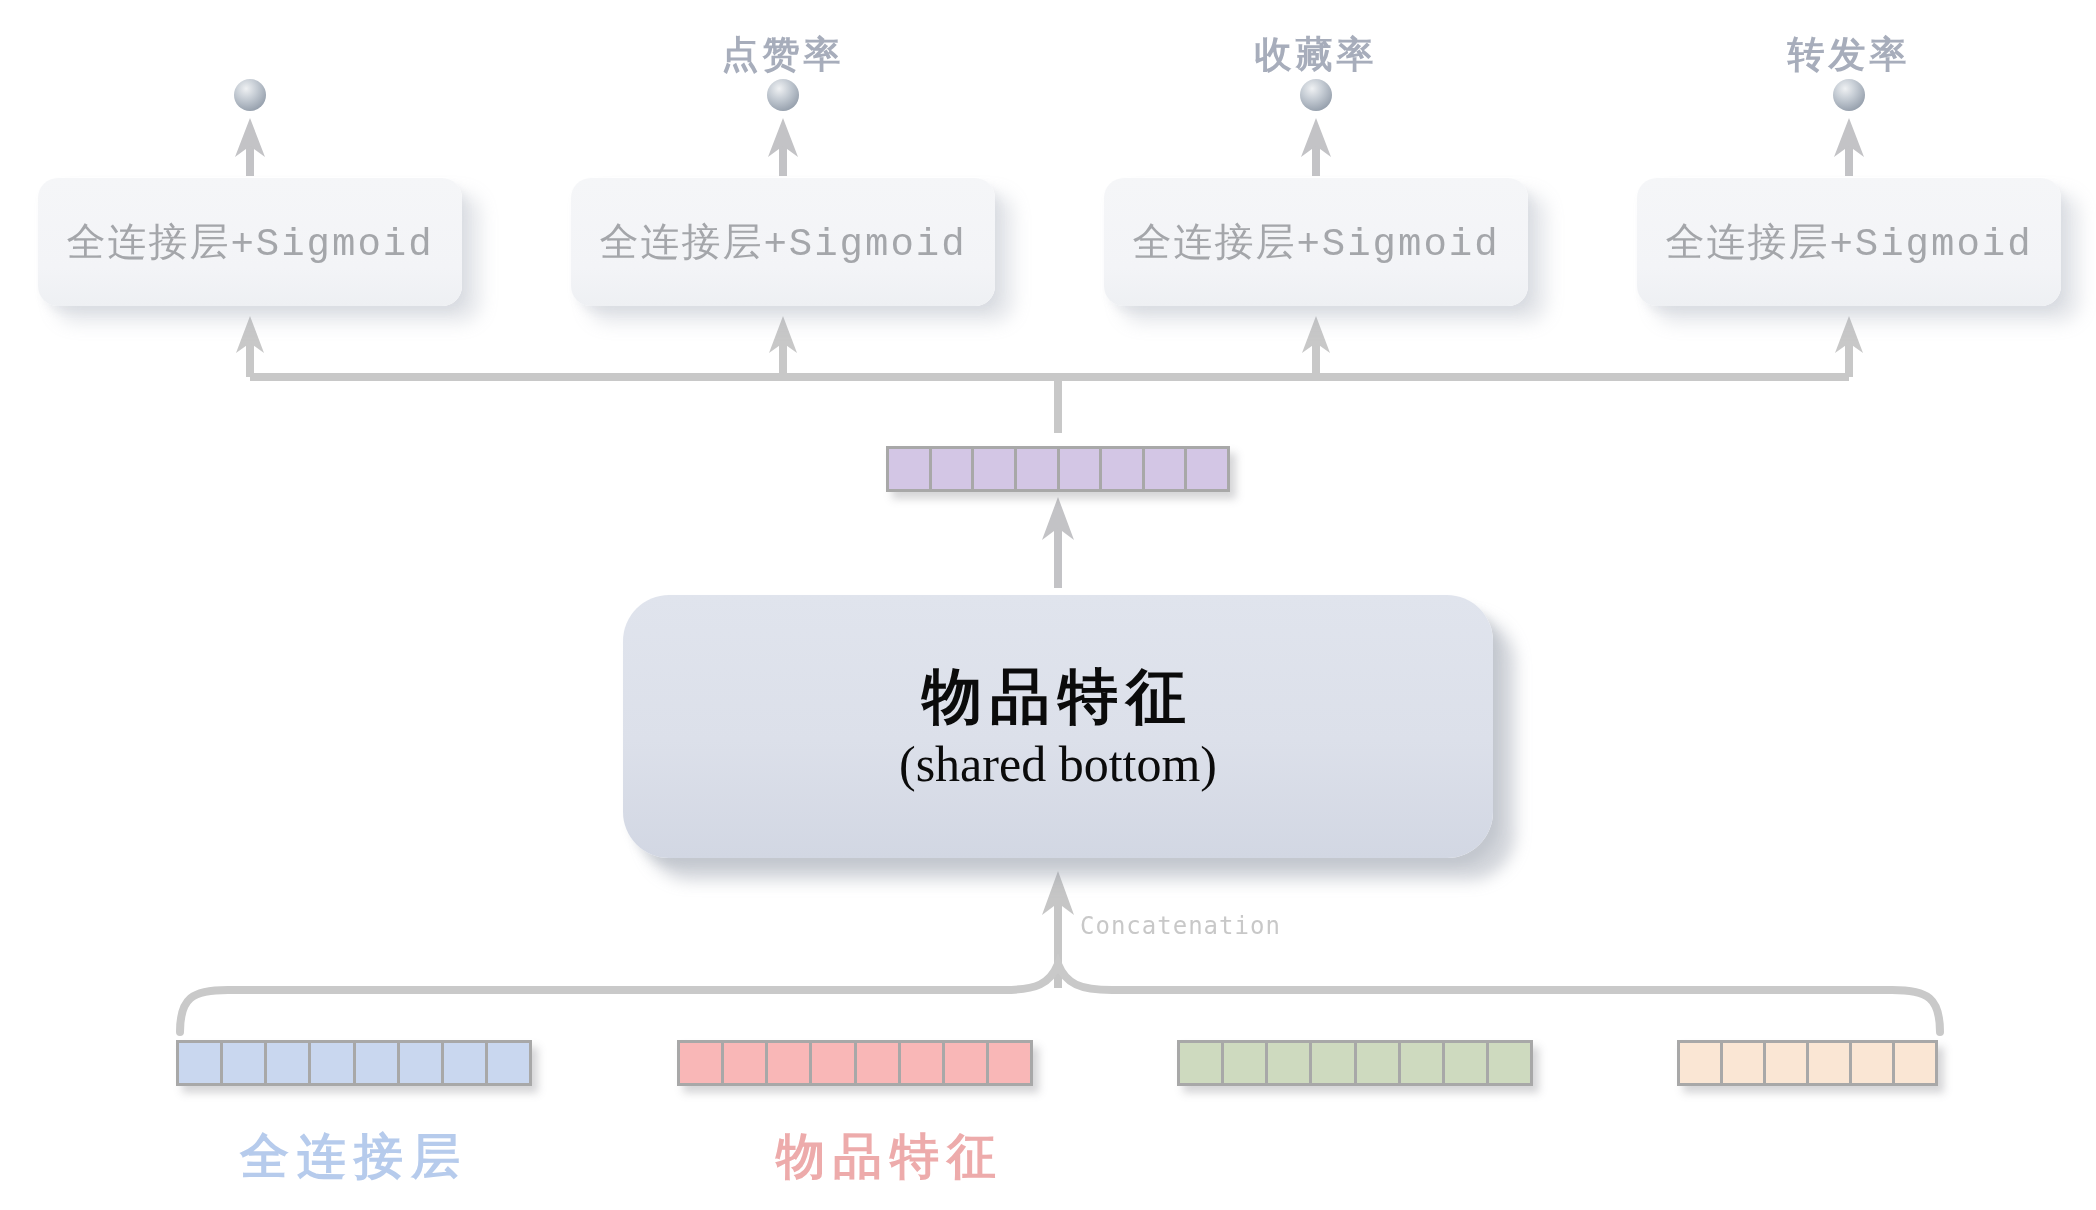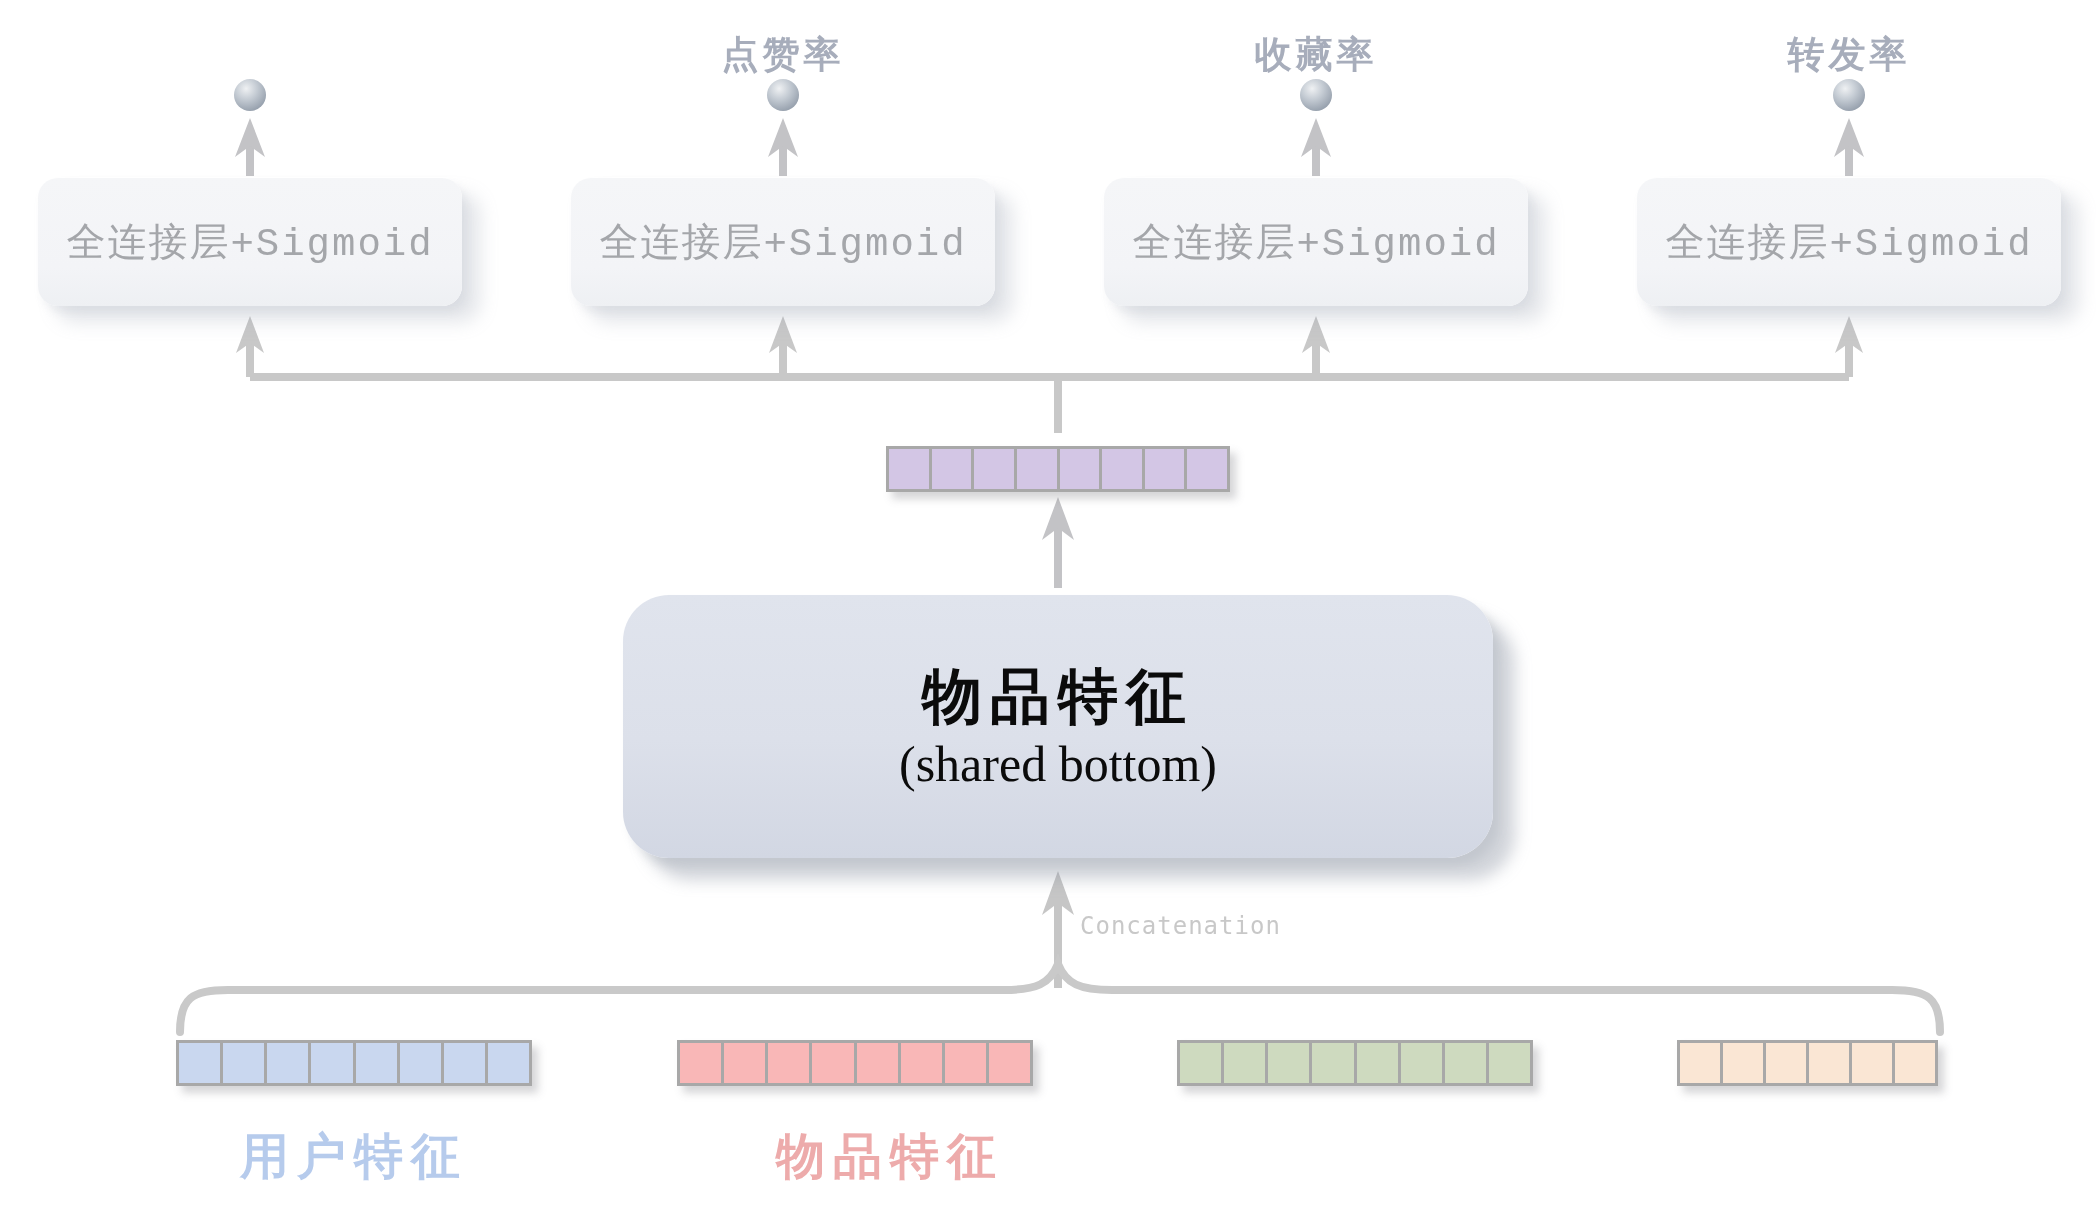--- a/index.html
+++ b/index.html
@@ -191,16 +191,16 @@
     </div>
   <div class="abs segbar bar-3" style="background: rgb(250, 230, 212);">
       <div class="seg"></div>
       <div class="seg"></div>
       <div class="seg"></div>
       <div class="seg"></div>
       <div class="seg"></div>
       <div class="seg"></div>
     </div>
 
-  <div class="abs feat-label fl-0" style="color: rgb(182, 203, 236);">用户特征</div>
+  <div class="abs feat-label fl-0" style="color: rgb(182, 203, 236);">全连接层</div>
   <div class="abs feat-label fl-1" style="color: rgb(237, 171, 171);">物品特征</div>
 
 </div>
 
 </body></html>

